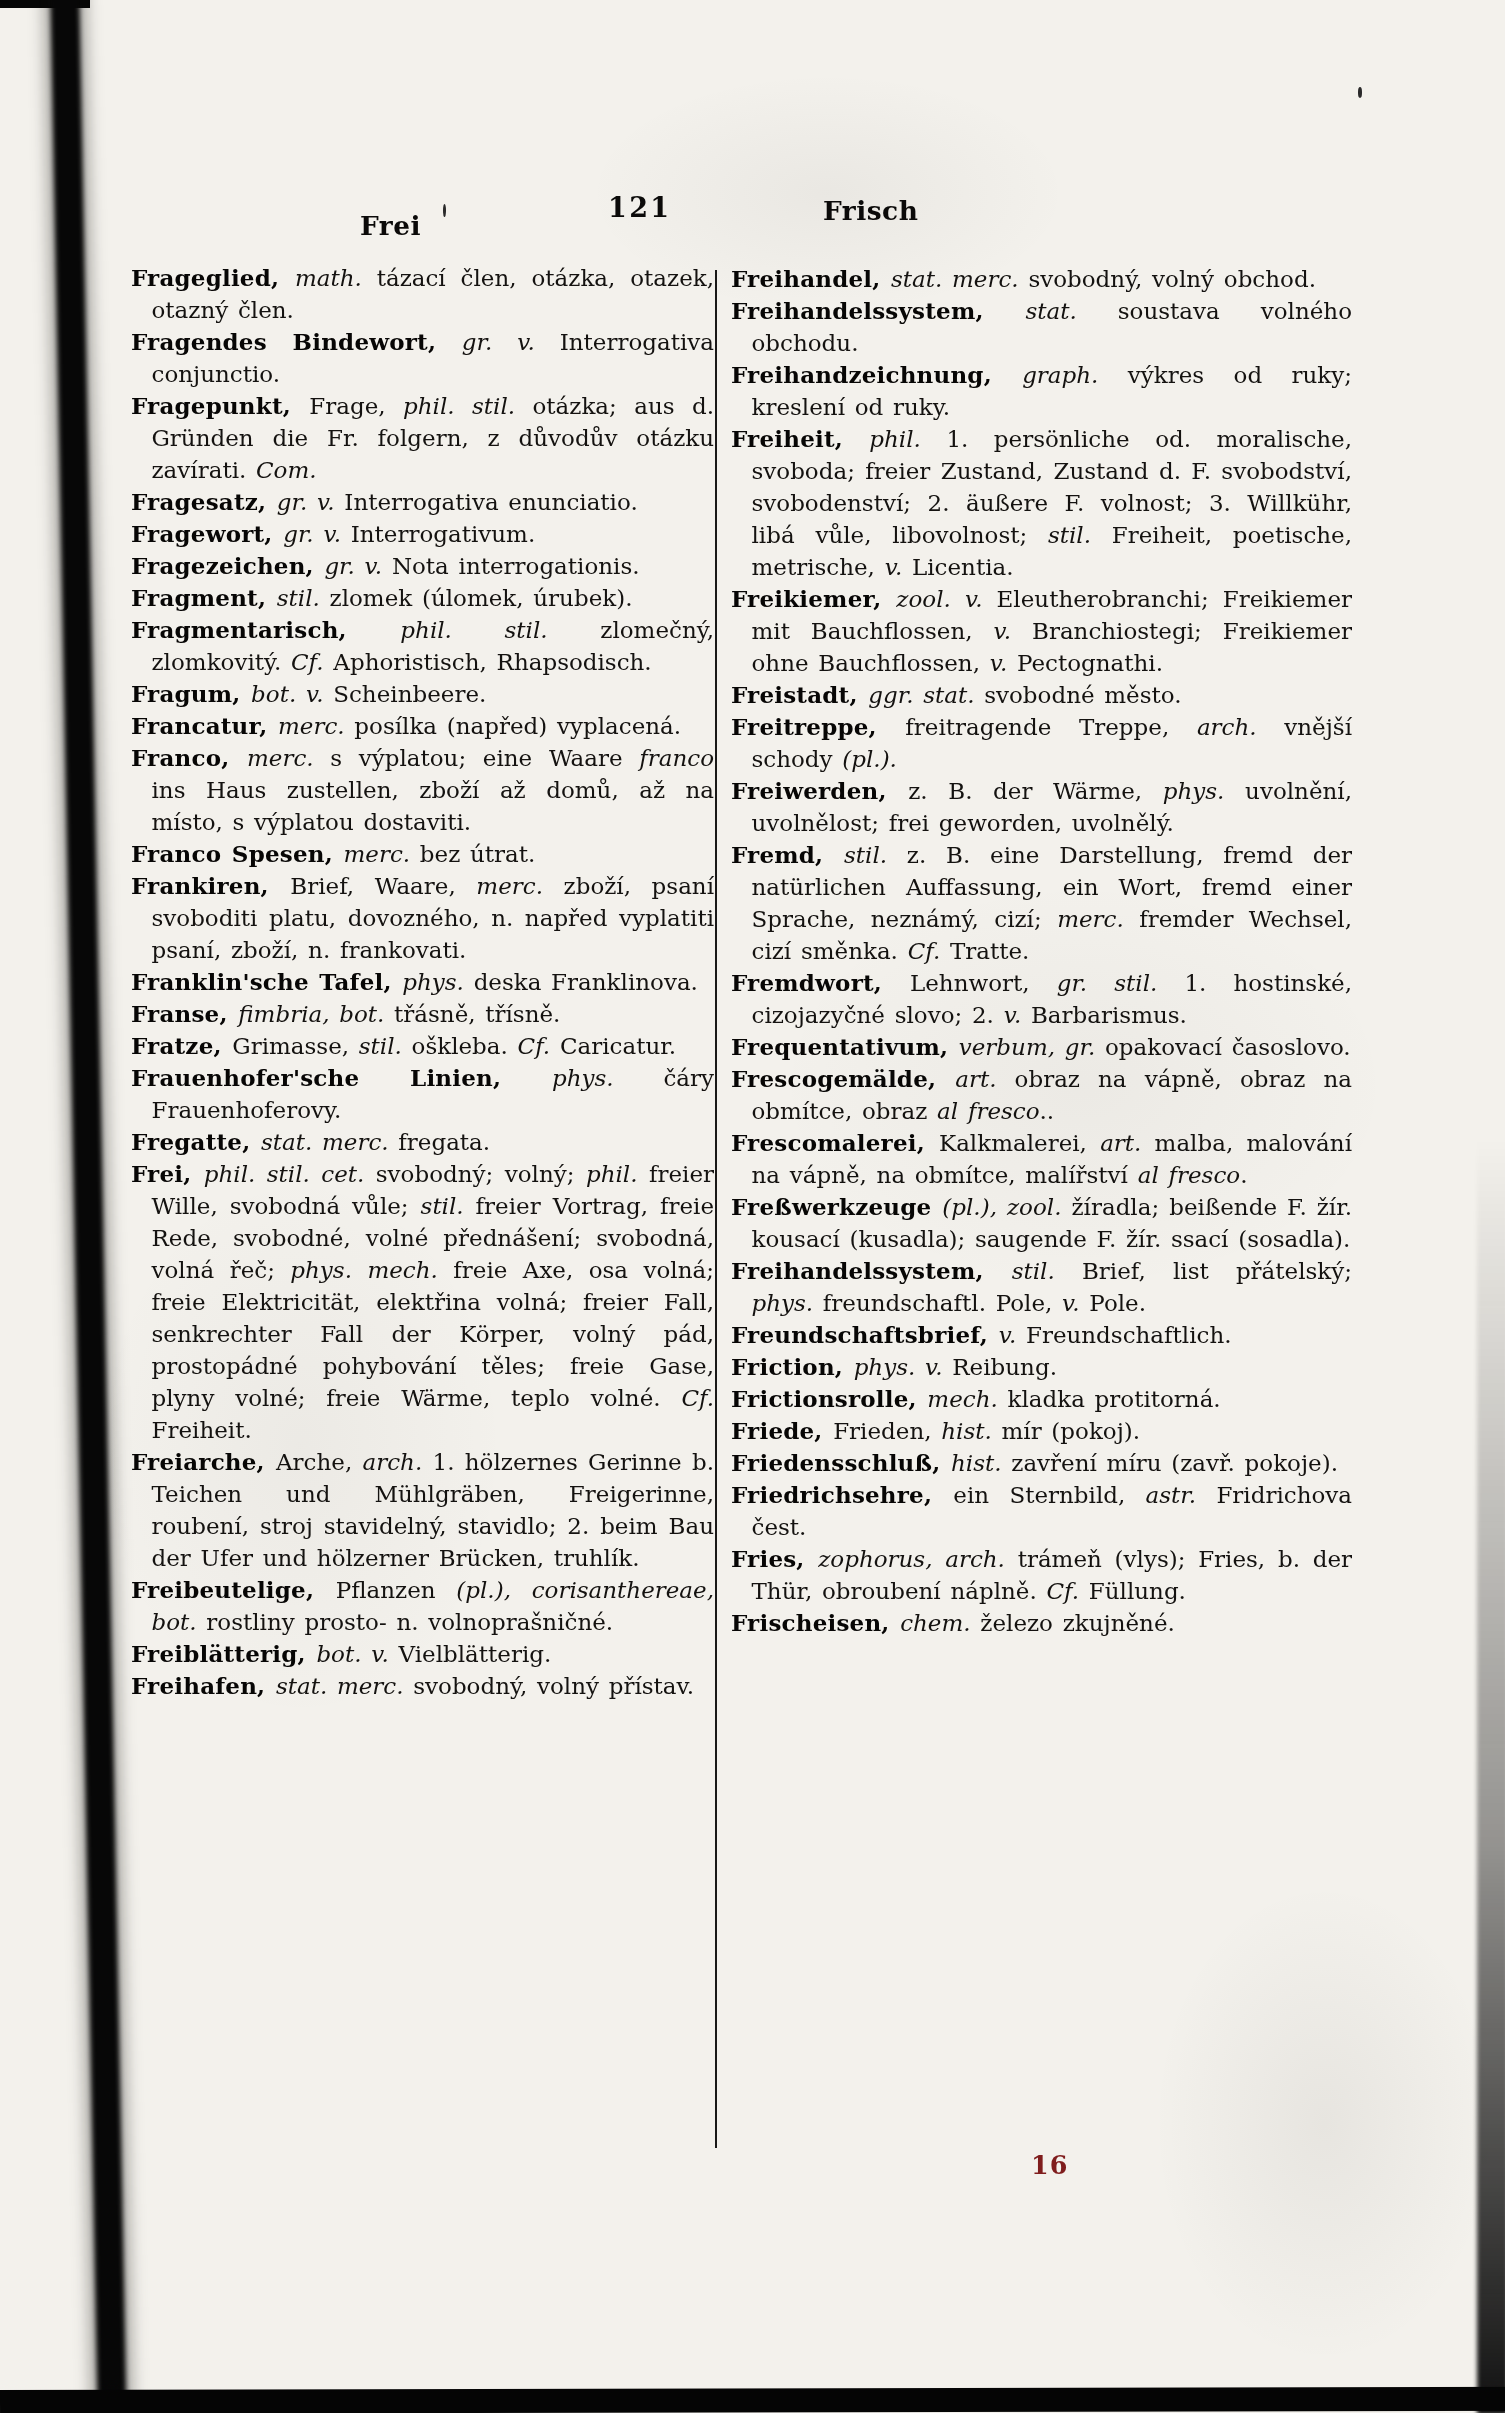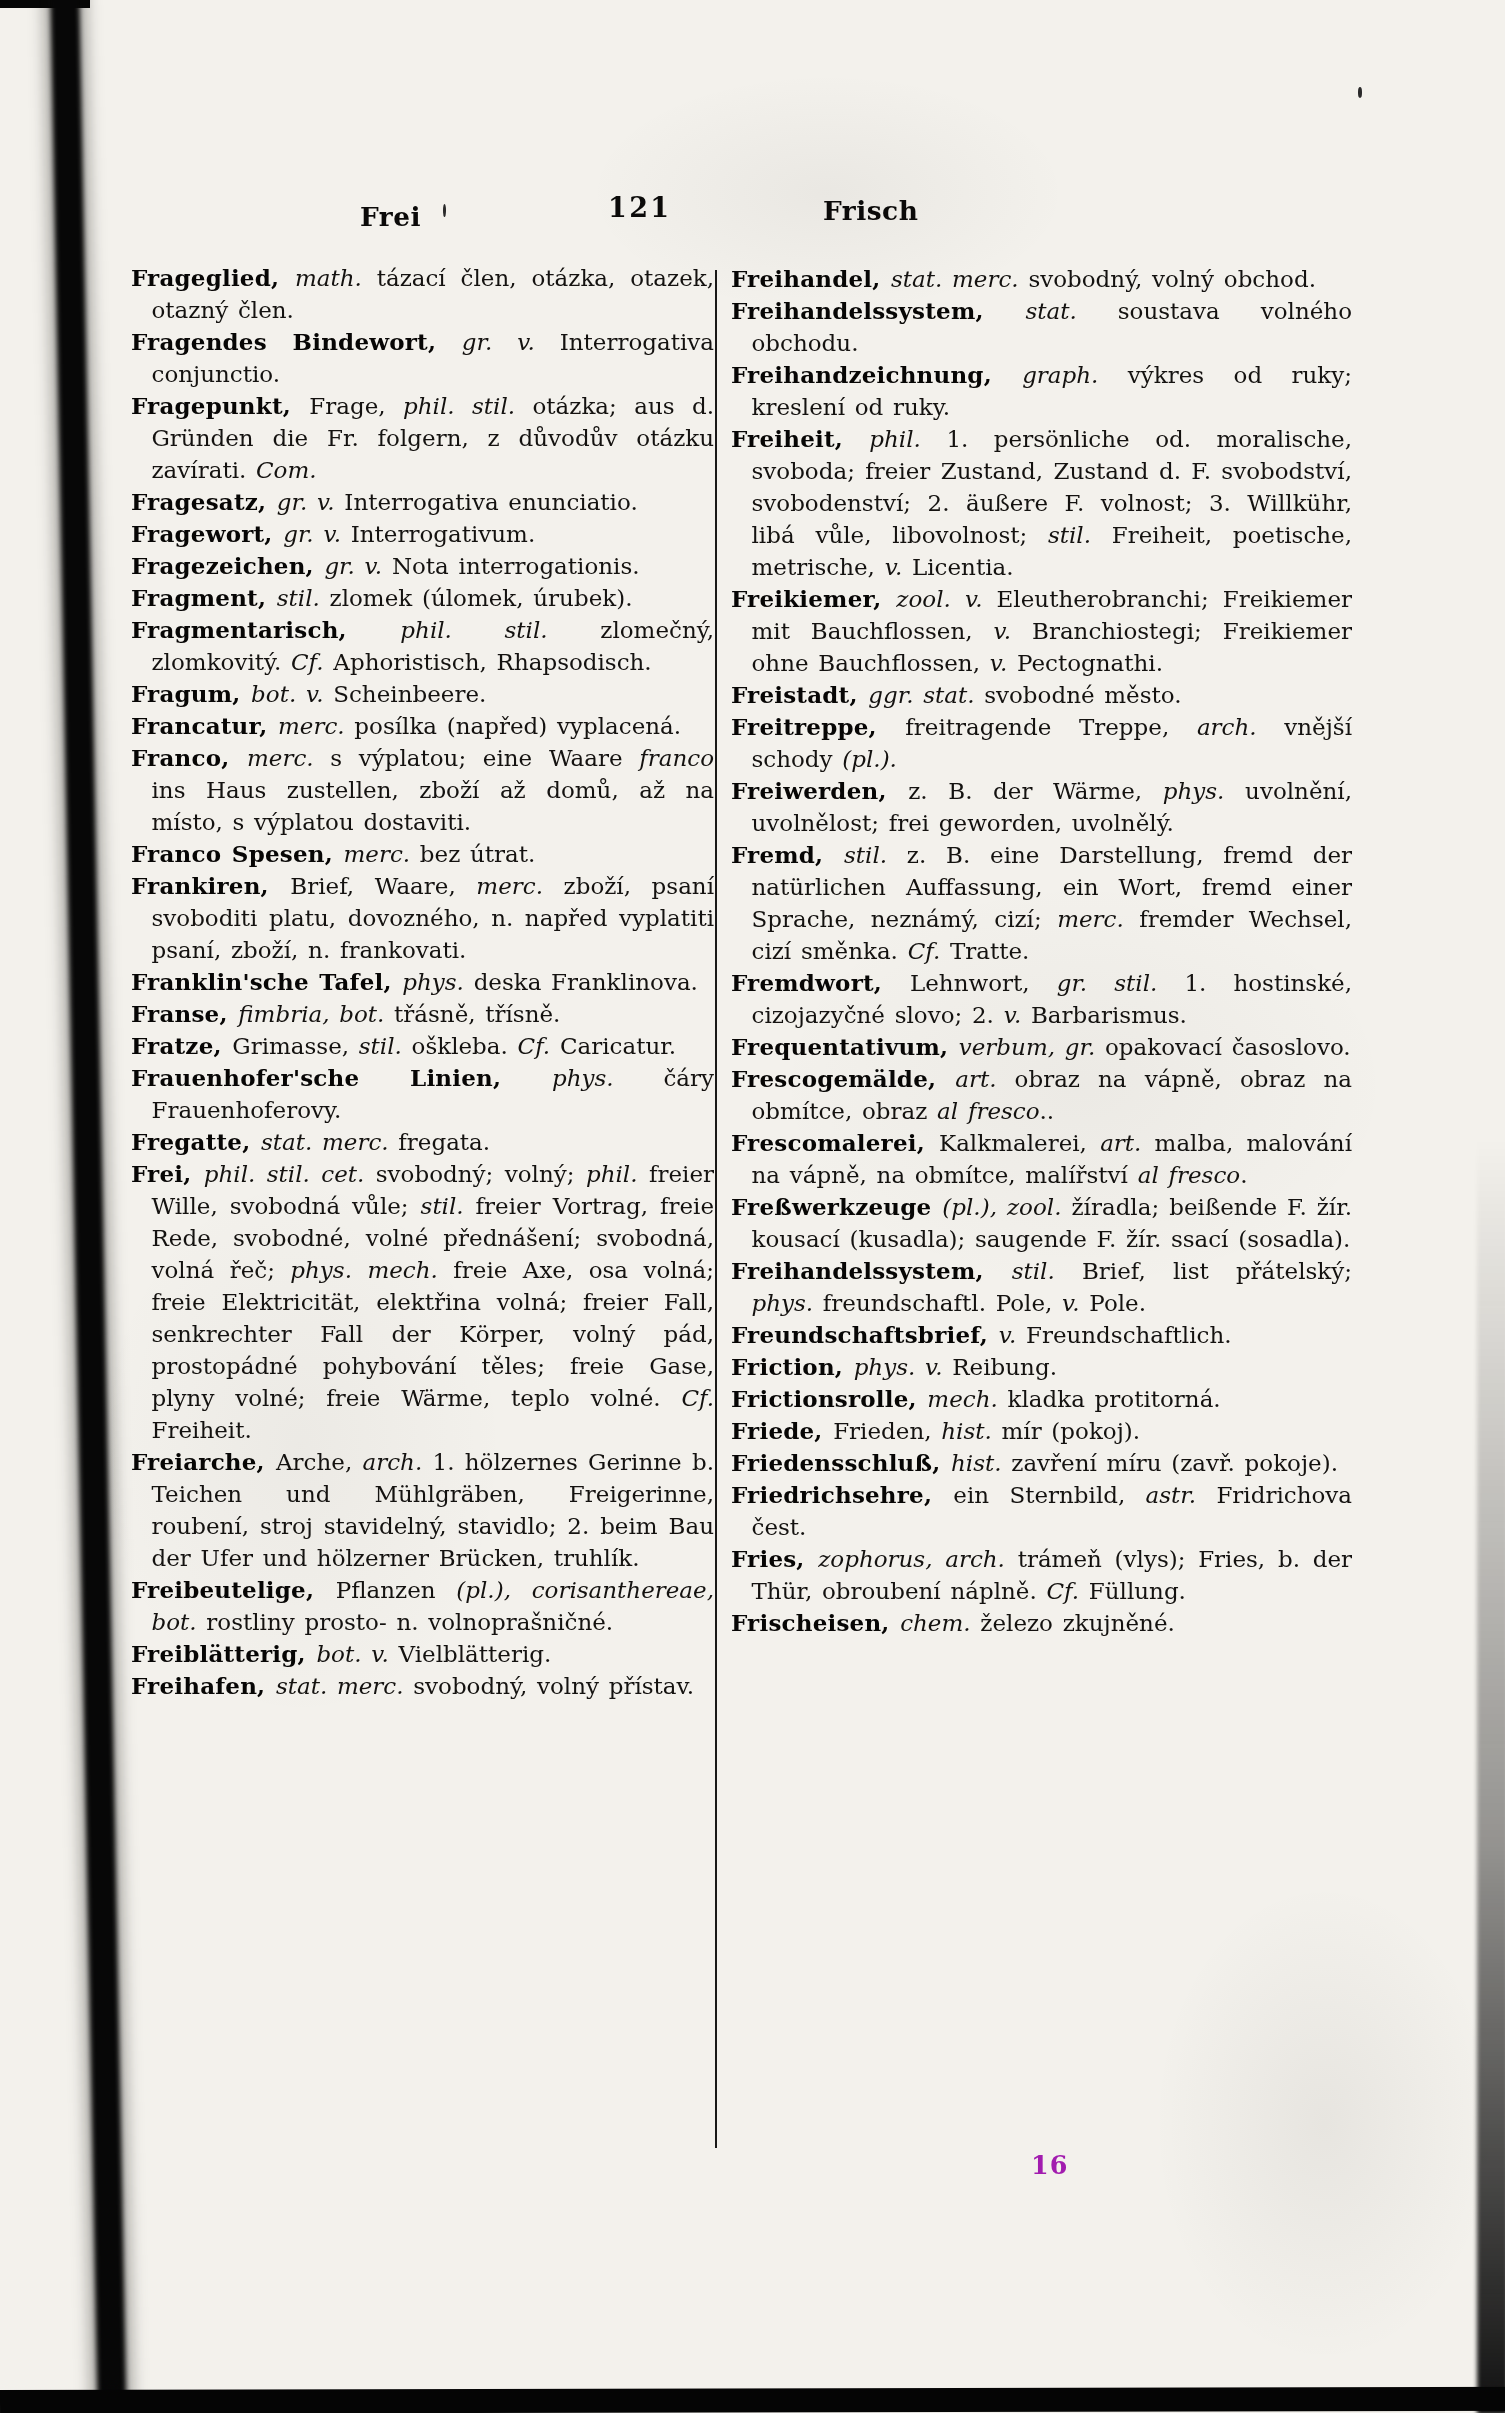--- a/index.html
+++ b/index.html
@@ -44,21 +44,21 @@
   .dust-speck { position: absolute; background: #2a2a2a; border-radius: 50%; }
   
   .running-head {
     position: absolute; top: 192px; left: 0; width: 1505px; height: 39px;
   }
   .head-word {
     position: absolute;
     font-weight: bold; font-size: 26.4px; letter-spacing: 0.5px;
     color: #0b0a09;
   }
-  .head-word.left  { left: 360px;  top: 9px; }
+  .head-word.left  { left: 360px;  top: 18px; }
   .head-word.right { left: 823px; top: 2.9px; }
   .page-number {
     position: absolute; left: 608px; top: 0;
     font-weight: bold; font-size: 27px; letter-spacing: 2.4px;
     color: #0b0a09;
   }
   
   .column { position: absolute; }
   #col-left  { left: 131px;  top: 262px; width: 583px; }
   #col-right { left: 731px; top: 263px; width: 621px; }
@@ -74,21 +74,21 @@
   }
   .headword {
     font-weight: bold; letter-spacing: 0.2px; color: #070605;
   }
   .seg { color: #141210; }
   .it { font-style: italic; }
   
   .signature-mark {
     position: absolute; left: 1031px; top: 2150px;
     font-weight: bold; font-size: 25.4px; letter-spacing: 1px;
-    color: #a21caf;
+    color: #7f1d1d;
   }
 </style>
 </head>
 <body>
 
 <div class="top-left-bar"></div>
 <div class="gutter-shadow"></div>
 <div class="right-edge-shadow"></div>
 <div class="bottom-bar"></div>
 <div class="dust-speck" style="left:1358px; top:87px; width:4.4px; height:10.8px;"></div>

